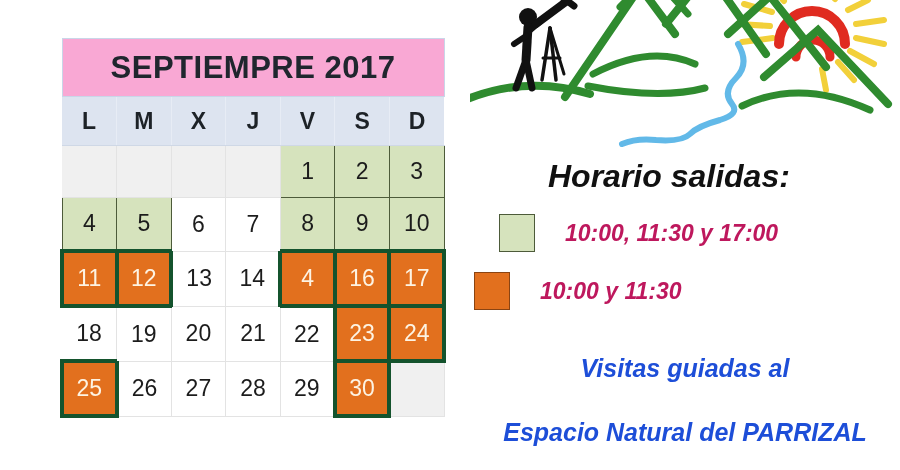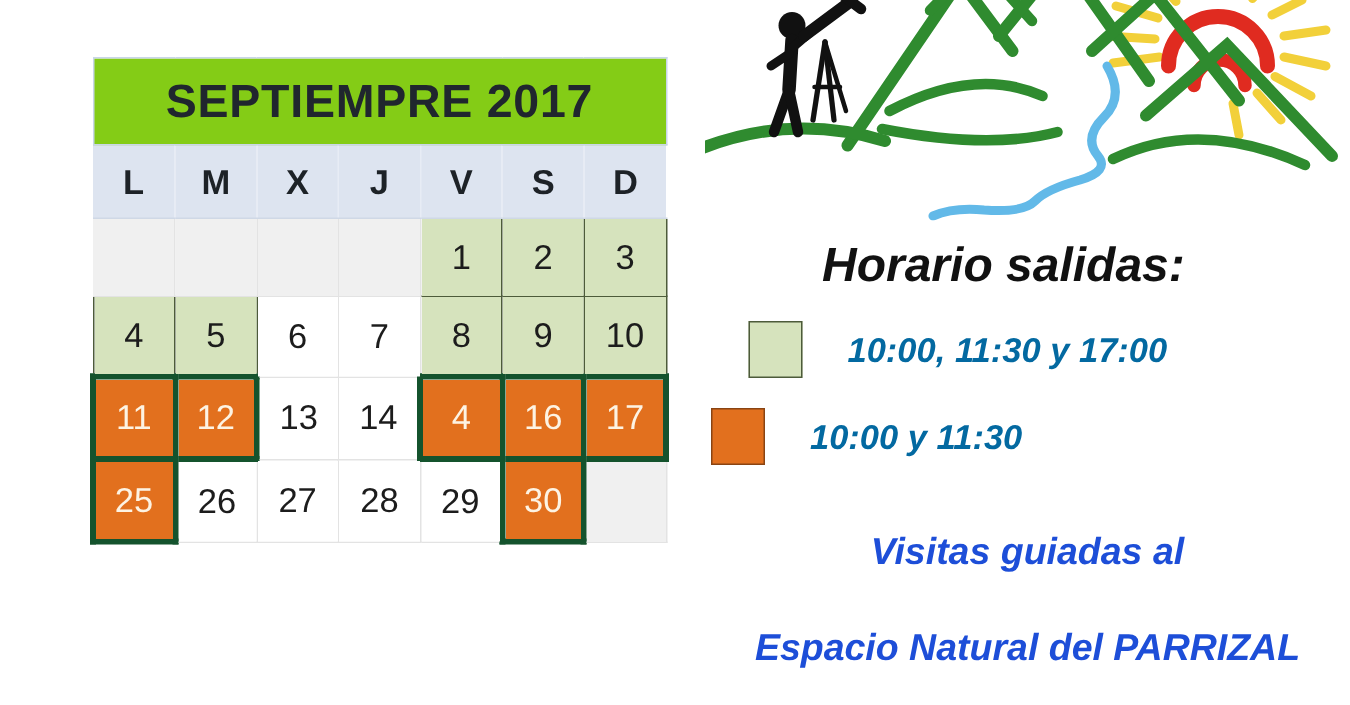--- a/index.html
+++ b/index.html
@@ -29,21 +29,21 @@
     width: 386px;
   }
 
   #calendar-table td,
   #calendar-table th {
     padding: 0;
     margin: 0;
   }
 
   .month-title-cell {
-    background: #84cc16;
+    background: #f9a8d4;
     height: 57px;
     text-align: center;
     vertical-align: middle;
     border: 1px solid #c9d6e8;
   }
   .month-title-text {
     font-size: 31px;
     font-weight: bold;
     color: #20262e;
     letter-spacing: 0.5px;
@@ -130,21 +130,21 @@
   }
   .legend-swatch.orange {
     background: #e2701e;
     border: 1px solid #8a4412;
   }
   .legend-label {
     margin-left: 30px;
     font-size: 23px;
     font-style: italic;
     font-weight: bold;
-    color: #0369a1;
+    color: #be185d;
     white-space: nowrap;
     font-family: "Liberation Sans", sans-serif;
   }
 
   #visit-caption {
     position: absolute;
     left: 470px;
     top: 352px;
     width: 430px;
     text-align: center;
@@ -271,20 +271,29 @@
         <tr>
           <td class="day-cell orange">11</td>
           <td class="day-cell orange">12</td>
           <td class="day-cell ">13</td>
           <td class="day-cell ">14</td>
           <td class="day-cell orange">4</td>
           <td class="day-cell orange">16</td>
           <td class="day-cell orange">17</td>
         </tr>
         <tr>
+          <td class="day-cell ">18</td>
+          <td class="day-cell ">19</td>
+          <td class="day-cell ">20</td>
+          <td class="day-cell ">21</td>
+          <td class="day-cell ">22</td>
+          <td class="day-cell orange">23</td>
+          <td class="day-cell orange">24</td>
+        </tr>
+        <tr>
           <td class="day-cell orange">25</td>
           <td class="day-cell ">26</td>
           <td class="day-cell ">27</td>
           <td class="day-cell ">28</td>
           <td class="day-cell ">29</td>
           <td class="day-cell orange">30</td>
           <td class="day-cell empty"></td>
         </tr>
       </tbody>
   </table>

